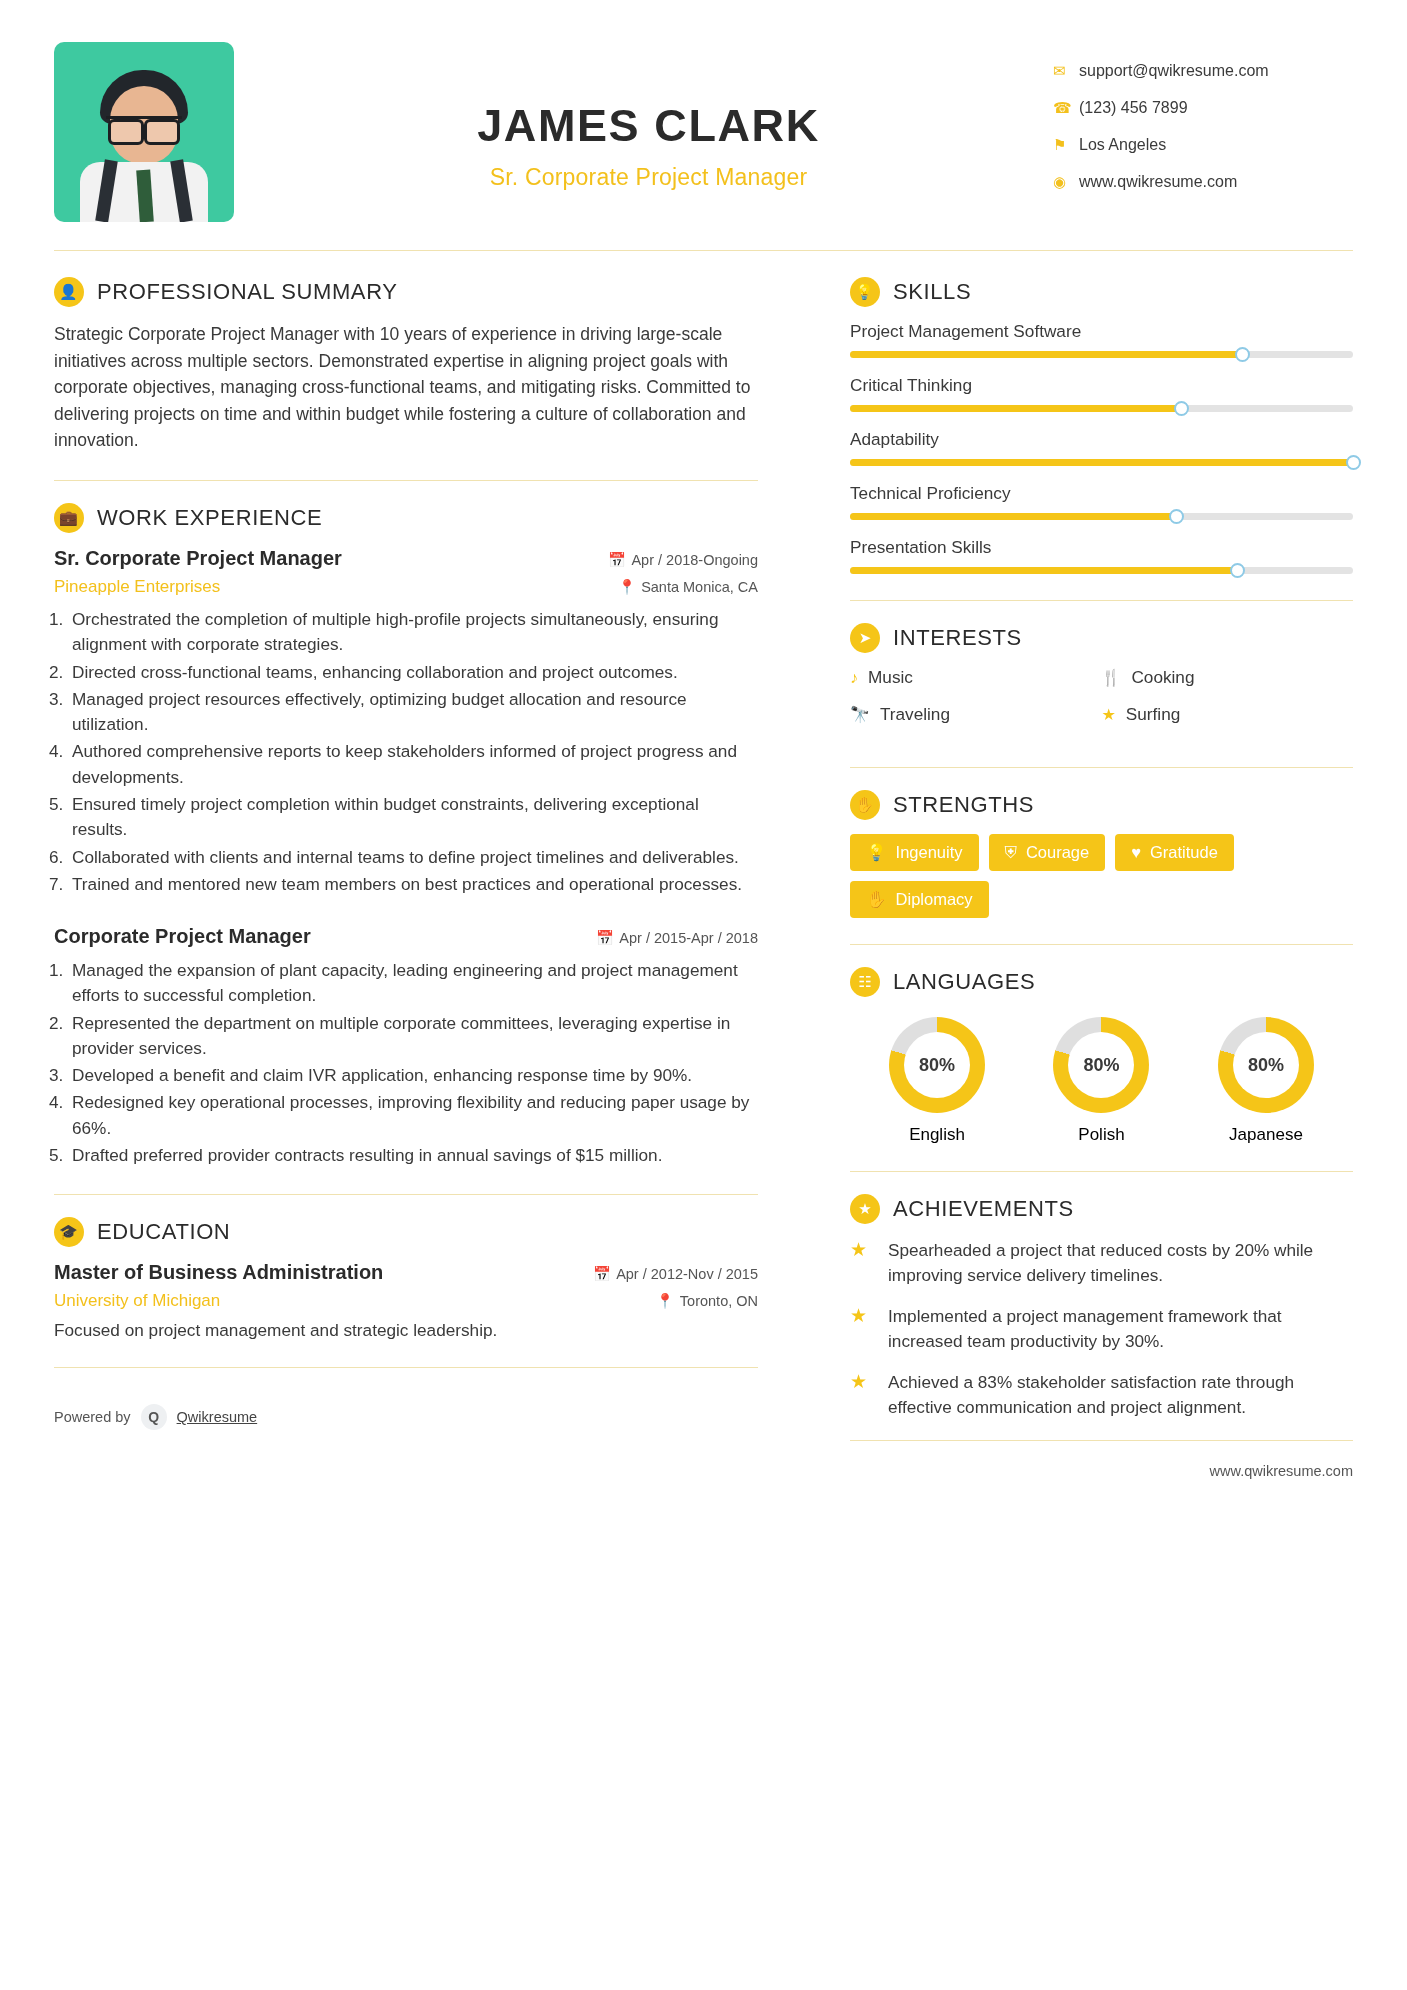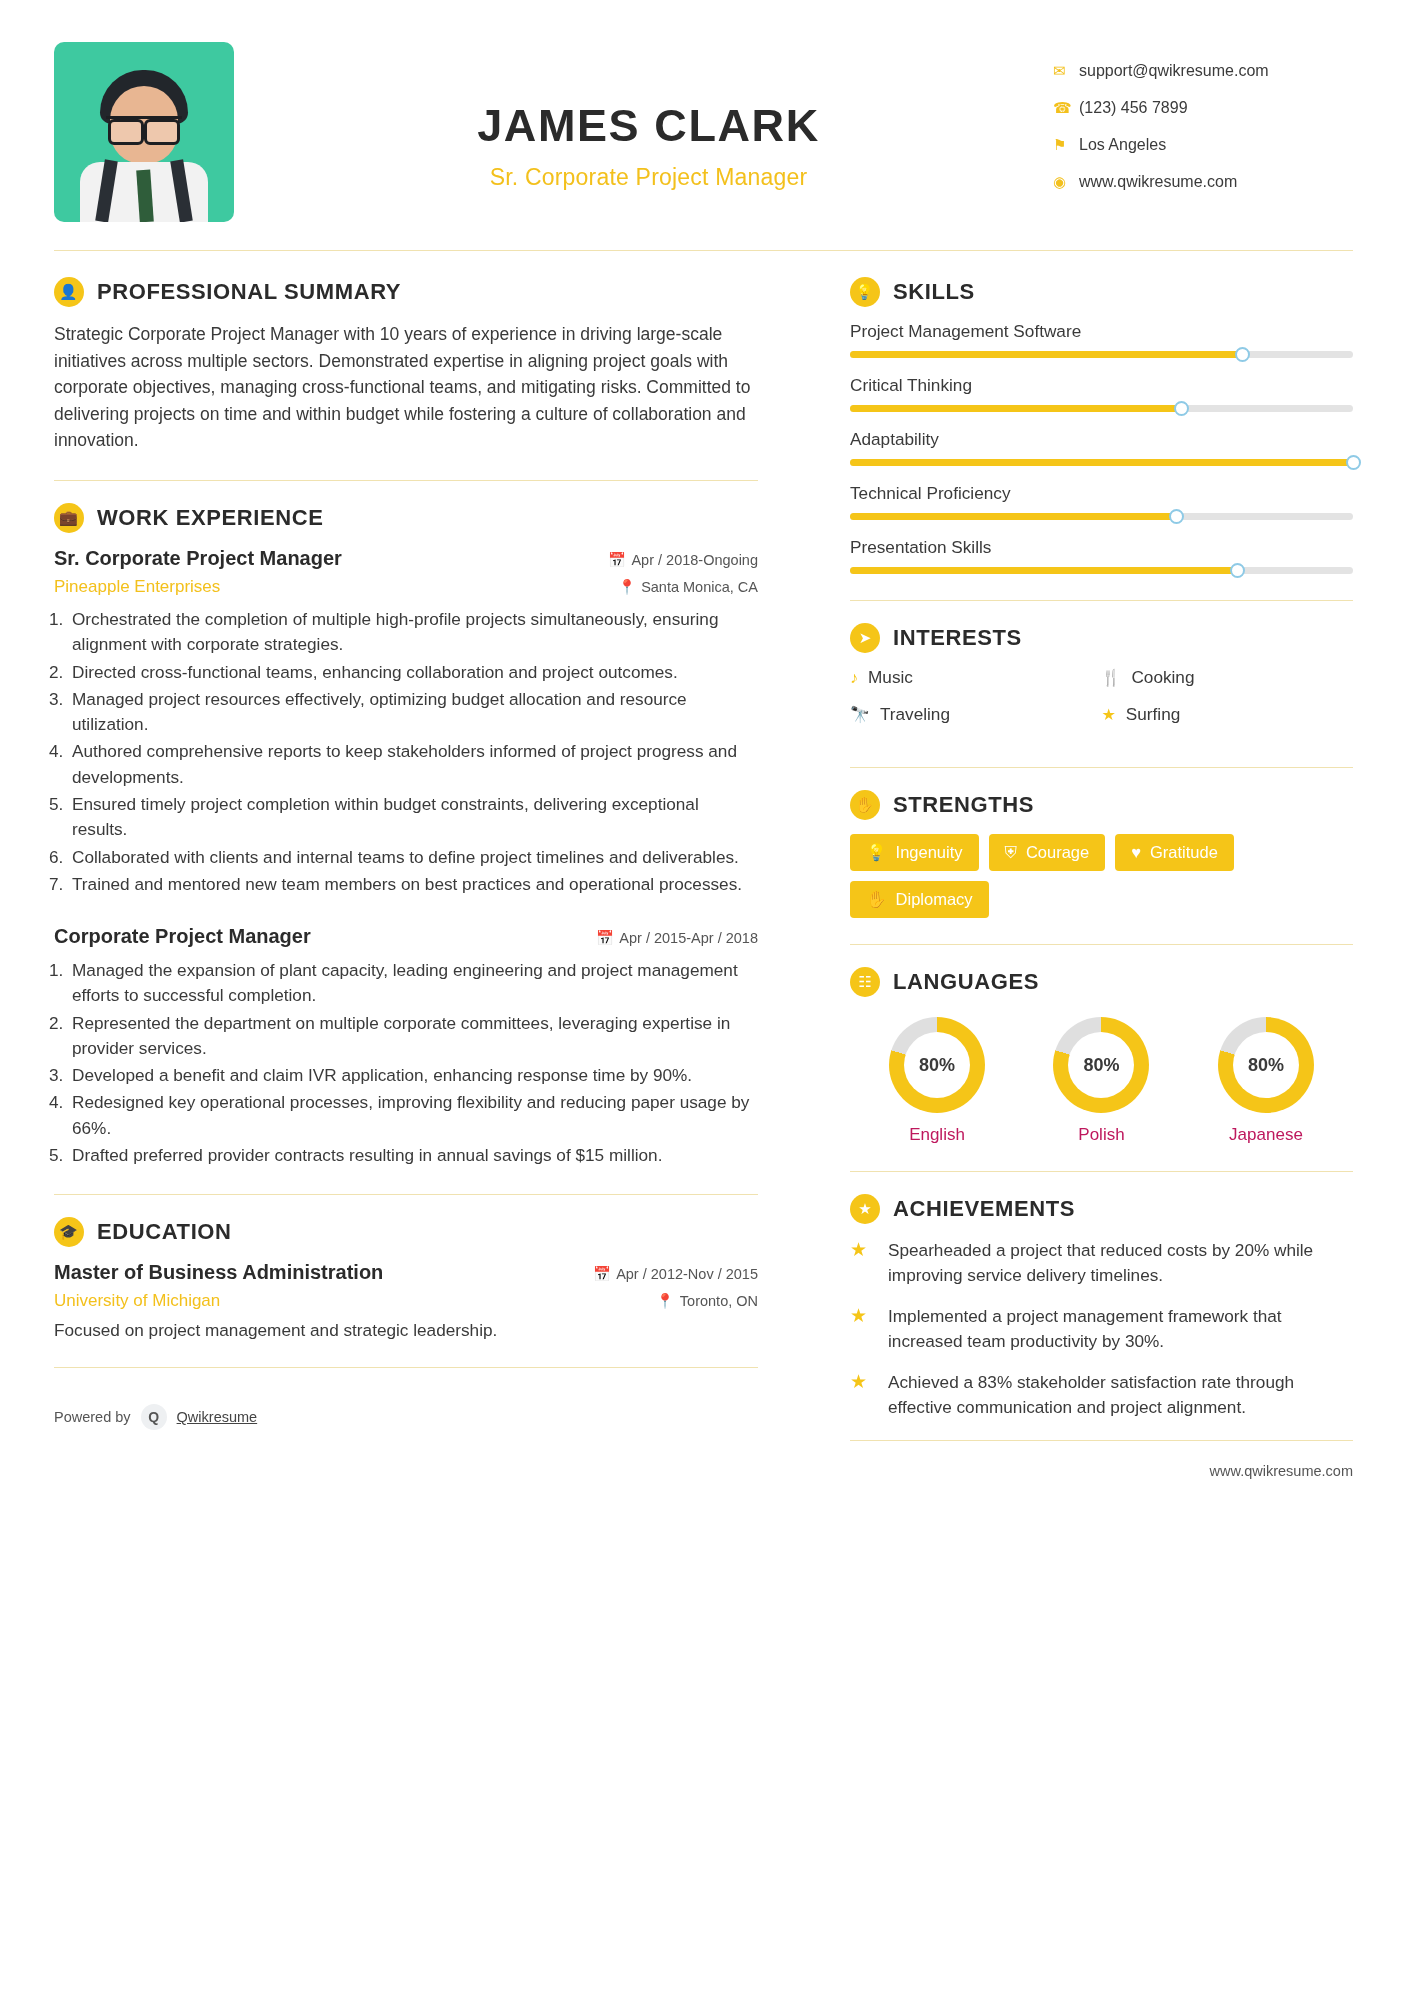--- a/index.html
+++ b/index.html
@@ -155,21 +155,21 @@
     background: #f5c518;
     color: #fff;
     display: flex;
     align-items: center;
     justify-content: center;
     font-size: 15px;
     flex: 0 0 30px;
   }
   .sec-title {
     font-size: 22px;
-    font-weight: bold;
+    font-weight: normal;
     letter-spacing: .6px;
     color: #2b2b2b;
   }
   .summary-text {
     font-size: 17.5px;
     line-height: 1.52;
     color: #3a3a3a;
   }
   .divider {
     border-bottom: 1px solid #f0e2b0;
@@ -306,21 +306,21 @@
     display: flex;
     align-items: center;
     justify-content: center;
     font-size: 18px;
     font-weight: bold;
     color: #3a3a3a;
   }
   .lang-name {
     margin-top: 12px;
     font-size: 17px;
-    color: #be185d;
+    color: #000000;
   }
 
   
   .achv {
     display: flex;
     gap: 12px;
     margin-bottom: 16px;
   }
   .achv .star { color: #f5c518; font-size: 19px; flex: 0 0 26px; }
   .achv .txt {

